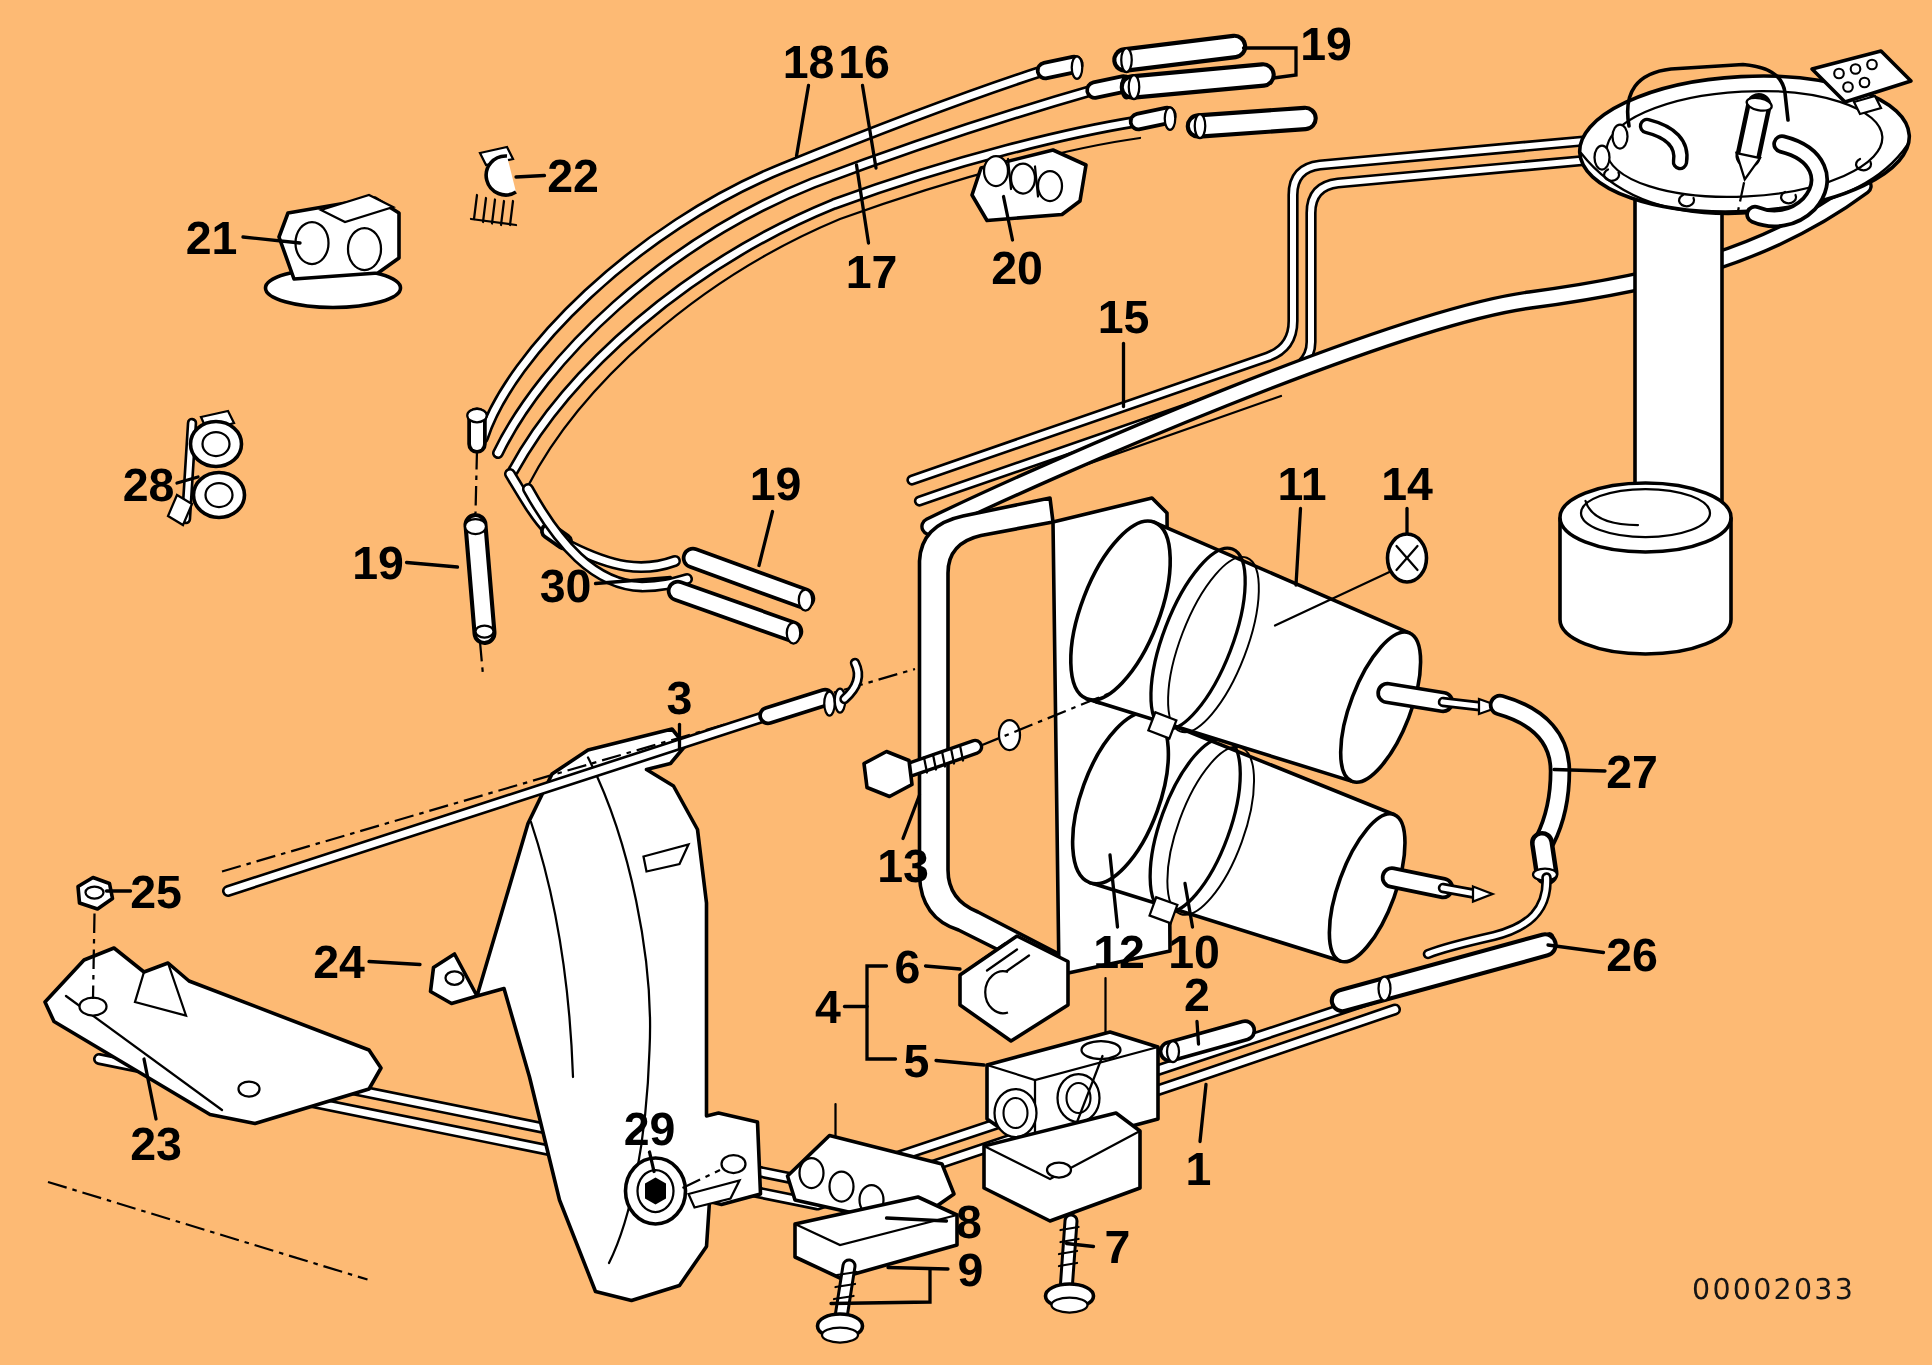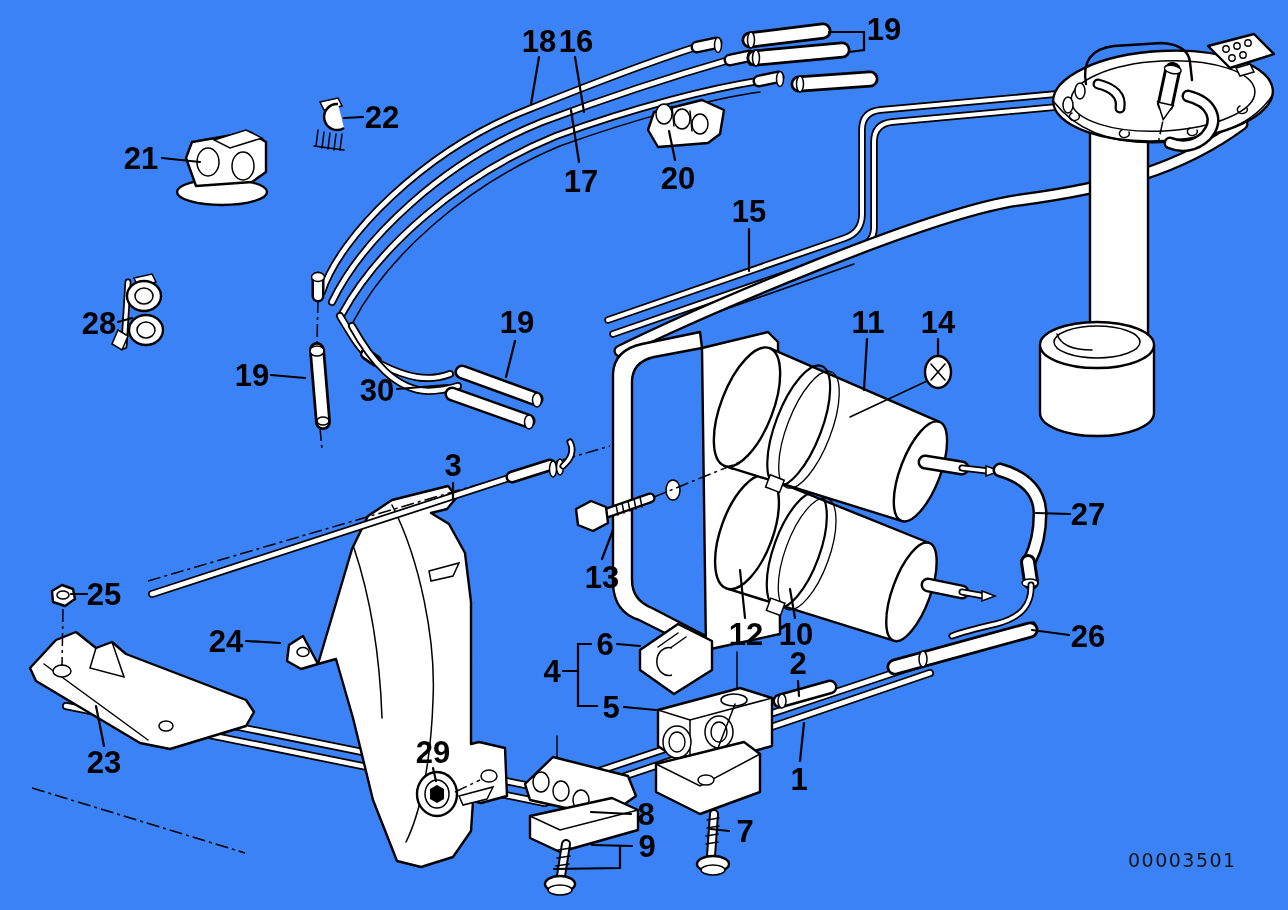--- a/index.html
+++ b/index.html
@@ -1,16 +1,16 @@
 <!DOCTYPE html>
 <html><head>
 <meta charset="utf-8">
 <style>
   html,body{margin:0;padding:0;background:#fff;}
-  .canvas{position:relative;width:1288px;height:910px;background:#3b82f6;overflow:hidden;}
+  .canvas{position:relative;width:1288px;height:910px;background:#fdba74;overflow:hidden;}
   .canvas svg{position:absolute;left:0;top:0;}
   .docnum{position:absolute;left:1128px;top:849px;width:120px;
           font:400 19px "DejaVu Sans", sans-serif;color:#151515;letter-spacing:1.5px;}
   .ln{fill:none;stroke:#000;stroke-width:2.4;stroke-linecap:round;stroke-linejoin:round;}
   .tn{fill:none;stroke:#000;stroke-width:1.5;stroke-linecap:round;}
   .wht{fill:#fff;stroke:#000;stroke-width:2.4;stroke-linejoin:round;}
   .whtn{fill:#fff;stroke:#000;stroke-width:1.5;}
   .dash{fill:none;stroke:#000;stroke-width:1.5;stroke-dasharray:13 4 3 4;}
   .to{fill:none;stroke:#000;stroke-linecap:round;stroke-linejoin:round;}
   .ti{fill:none;stroke:#fff;stroke-linecap:round;stroke-linejoin:round;}
@@ -425,14 +425,14 @@
         <text x="798" y="674" class="callout">2</text>
         <text x="799" y="790" class="callout">1</text>
         <text x="104" y="773" class="callout">23</text>
         <text x="433" y="763" class="callout">29</text>
         <text x="646" y="825" class="callout">8</text>
         <text x="647" y="857" class="callout">9</text>
         <text x="745" y="842" class="callout">7</text>
       </g>
 </svg>
 
-<div class="docnum">00003501</div>
+<div class="docnum">00002033</div>
 </div>
 
 </body></html>

